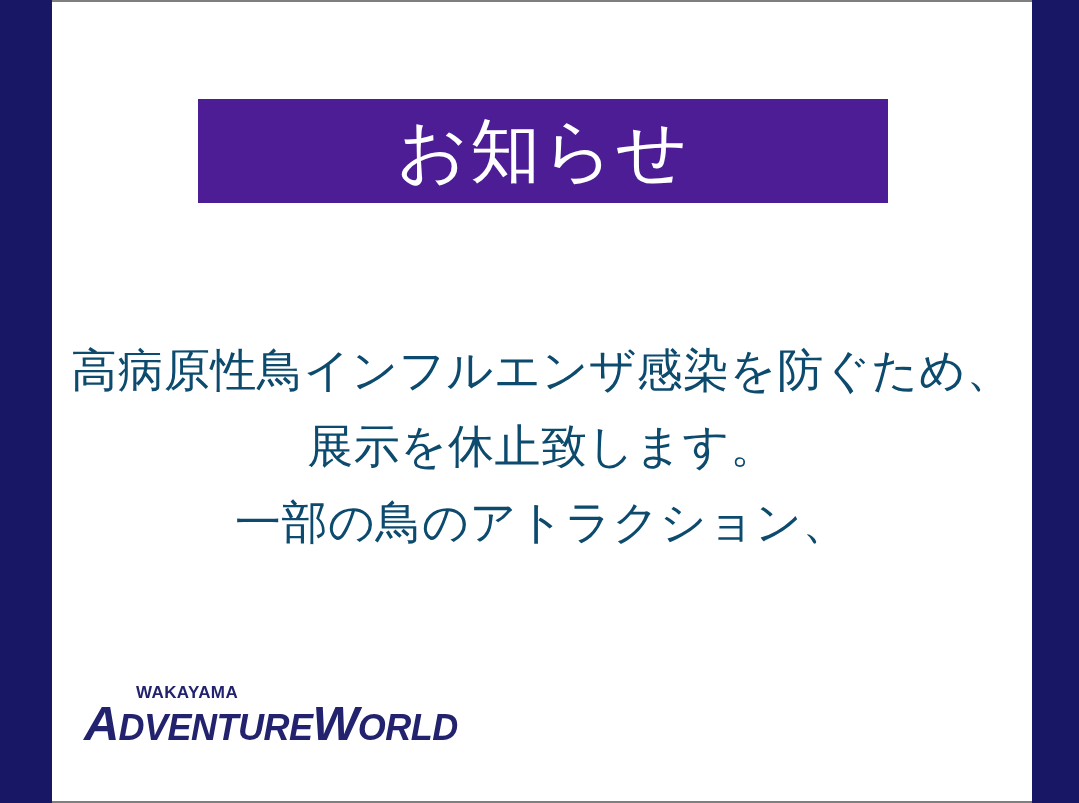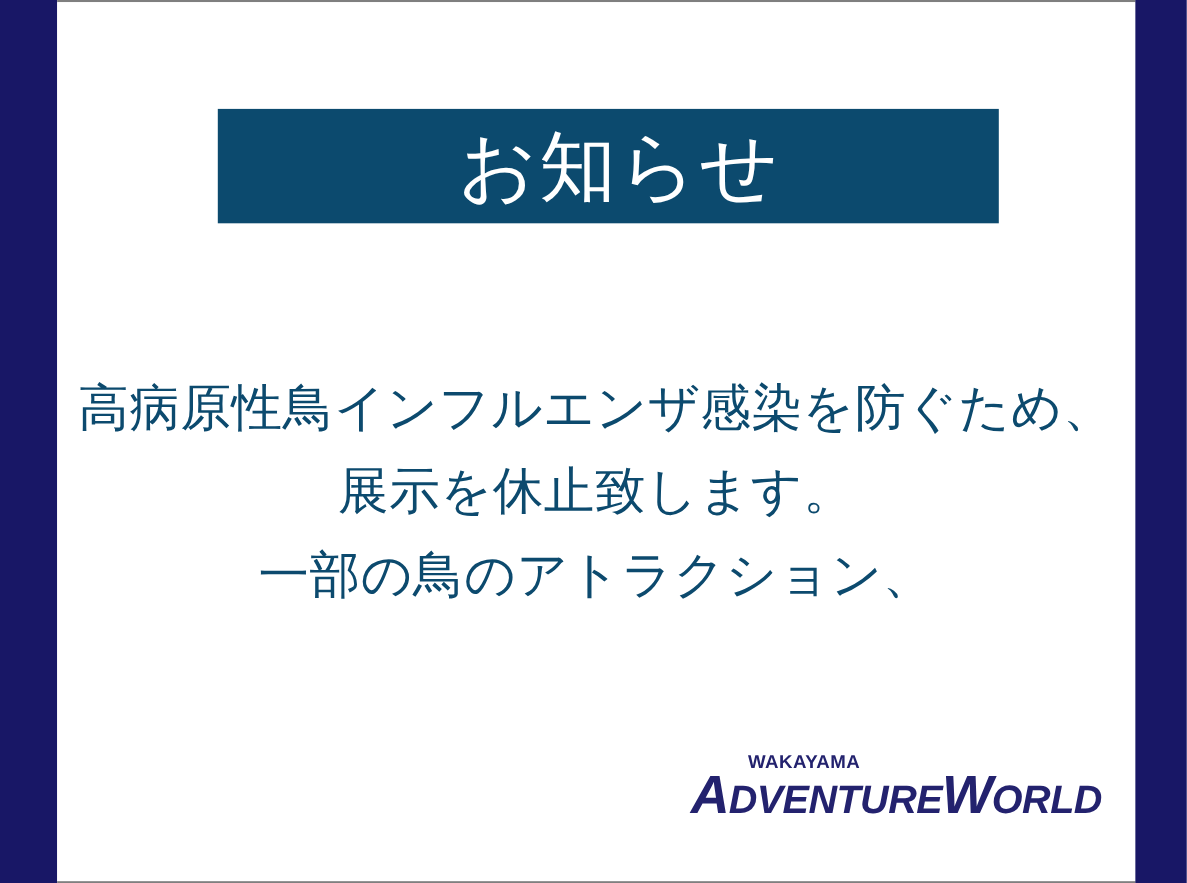--- a/index.html
+++ b/index.html
@@ -61,25 +61,24 @@
     background: #ffffff;
   }
 
   
   .header-banner {
     position: absolute;
     left: 146px;          
     top: 97px;            
     width: 690px;
     height: 104px;
-    background: #0c4a6e;
+    background: #4c1d95;
     display: flex;
     align-items: center;
     justify-content: center;
-    padding-left: 20px;
   }
   .header-banner-title {
     color: #ffffff;
     font-size: 70px;
     line-height: 1;
     letter-spacing: 2px;
     font-weight: 400;
     white-space: nowrap;
   }
 
@@ -101,21 +100,22 @@
   }
 
   
   .logo-block {
     position: absolute;
     left: 0;
     right: 0;
     bottom: 55px;
     display: flex;
     flex-direction: column;
-    align-items: flex-end;
+    align-items: flex-start;
+    padding-left: 32px;
   }
   .logo-inner {
     position: relative;
     width: 404px;
     height: 62px;
   }
   .logo-wakayama {
     position: absolute;
     left: 52px;
     top: 0;

